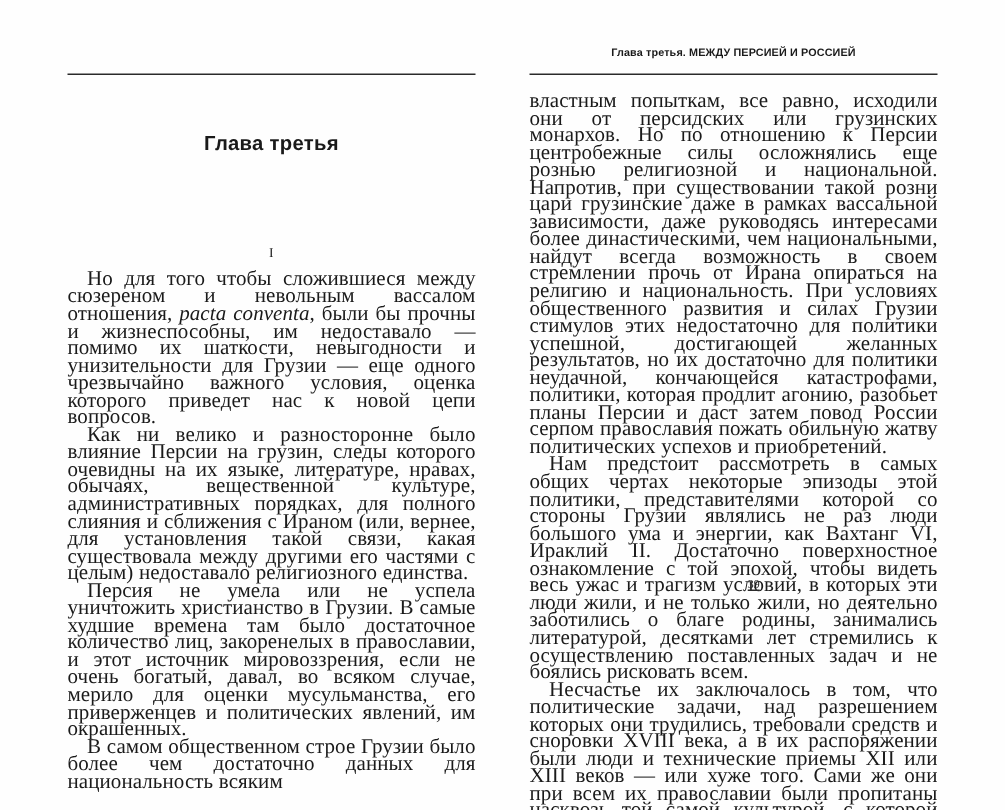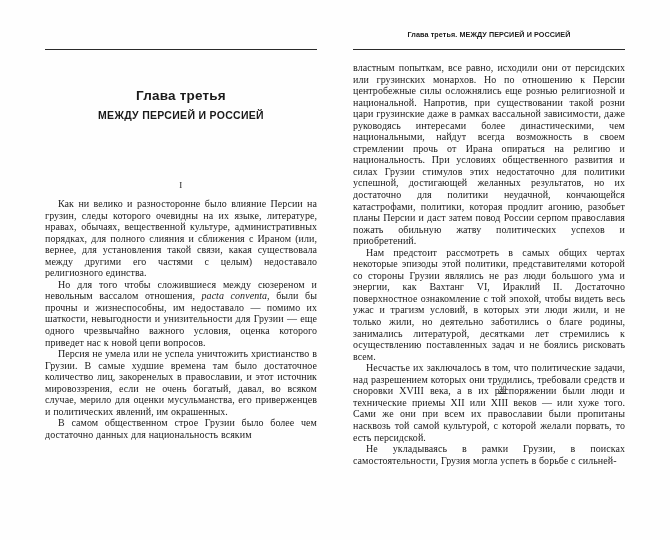--- a/index.html
+++ b/index.html
@@ -96,21 +96,21 @@
     font-size: 9px;
     margin-top: 58px;
     margin-bottom: 8px;
     letter-spacing: 0.5px;
   }
 
   p.body-text {
     margin: 0;
     text-indent: 13px;
     text-align: justify;
-    font-size: 10px;
+    font-size: 14px;
     line-height: 11.55px;
     letter-spacing: 0.05px;
     word-spacing: 0.2px;
     -webkit-hyphens: none;
     hyphens: none;
   }
 
   .page-right p.body-text.cont {
     text-indent: 0;
   }
@@ -152,28 +152,27 @@
 <body>
 
 <div class="spread">
 
   <div class="page page-left">
     <div class="running-head blank"></div>
     <hr class="head-rule">
 
     <div class="chapter-title-block">
       <div class="chapter-label">Глава третья</div>
-      <div class="chapter-name">МЕЖДУ ПЕРСИЕЙ И РОССИЕЙ</div>
     </div>
 
     <div class="section-mark">I</div>
 
     <div class="col flow">
+      <p class="body-text">Но для того чтобы сложившиеся между сюзереном и невольным вассалом отношения, <em class="latin">pacta conventa</em>, были бы прочны и жизнеспособны, им недоставало — помимо их шаткости, невыгодности и унизительности для Грузии — еще одного чрезвычайно важного условия, оценка которого приведет нас к новой цепи вопросов.</p>
       <p class="body-text">Как ни велико и разносторонне было влияние Персии на грузин, следы которого очевидны на их языке, литературе, нравах, обычаях, вещественной культуре, административных порядках, для полного слияния и сближения с Ираном (или, вернее, для установления такой связи, какая существовала между другими его частями с целым) недоставало религиозного единства.</p>
-      <p class="body-text">Но для того чтобы сложившиеся между сюзереном и невольным вассалом отношения, <em class="latin">pacta conventa</em>, были бы прочны и жизнеспособны, им недоставало — помимо их шаткости, невыгодности и унизительности для Грузии — еще одного чрезвычайно важного условия, оценка которого приведет нас к новой цепи вопросов.</p>
       <p class="body-text">Персия не умела или не успела уничтожить христианство в Грузии. В самые худшие времена там было достаточное количество лиц, закоренелых в православии, и этот источник мировоззрения, если не очень богатый, давал, во всяком случае, мерило для оценки мусульманства, его приверженцев и политических явлений, им окрашенных.</p>
       <p class="body-text">В самом общественном строе Грузии было более чем достаточно данных для национальность всяким</p>
     </div>
 
   </div>
 
   <div class="page page-right">
     <div class="running-head">Глава третья. МЕЖДУ ПЕРСИЕЙ И РОССИЕЙ</div>
     <hr class="head-rule">
 

